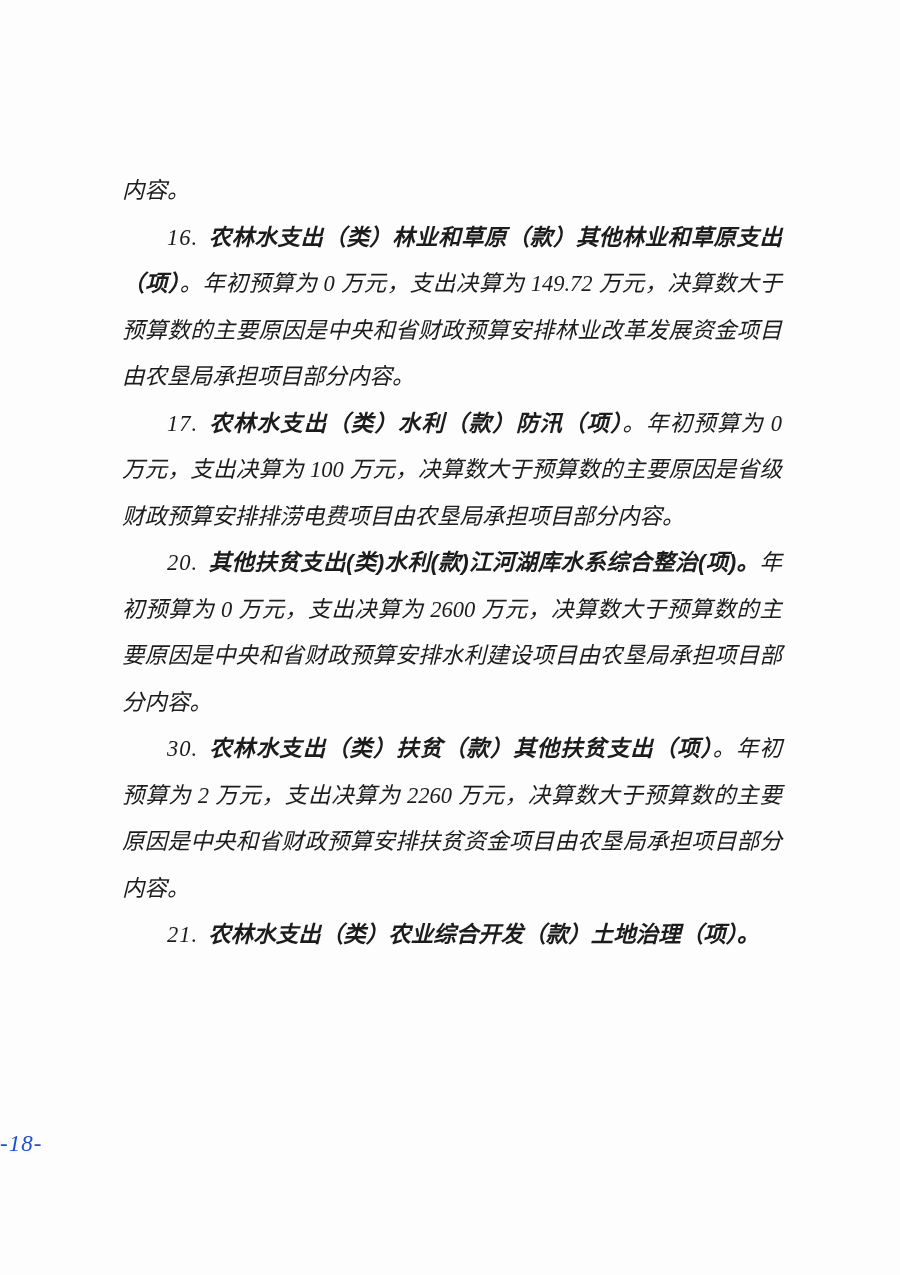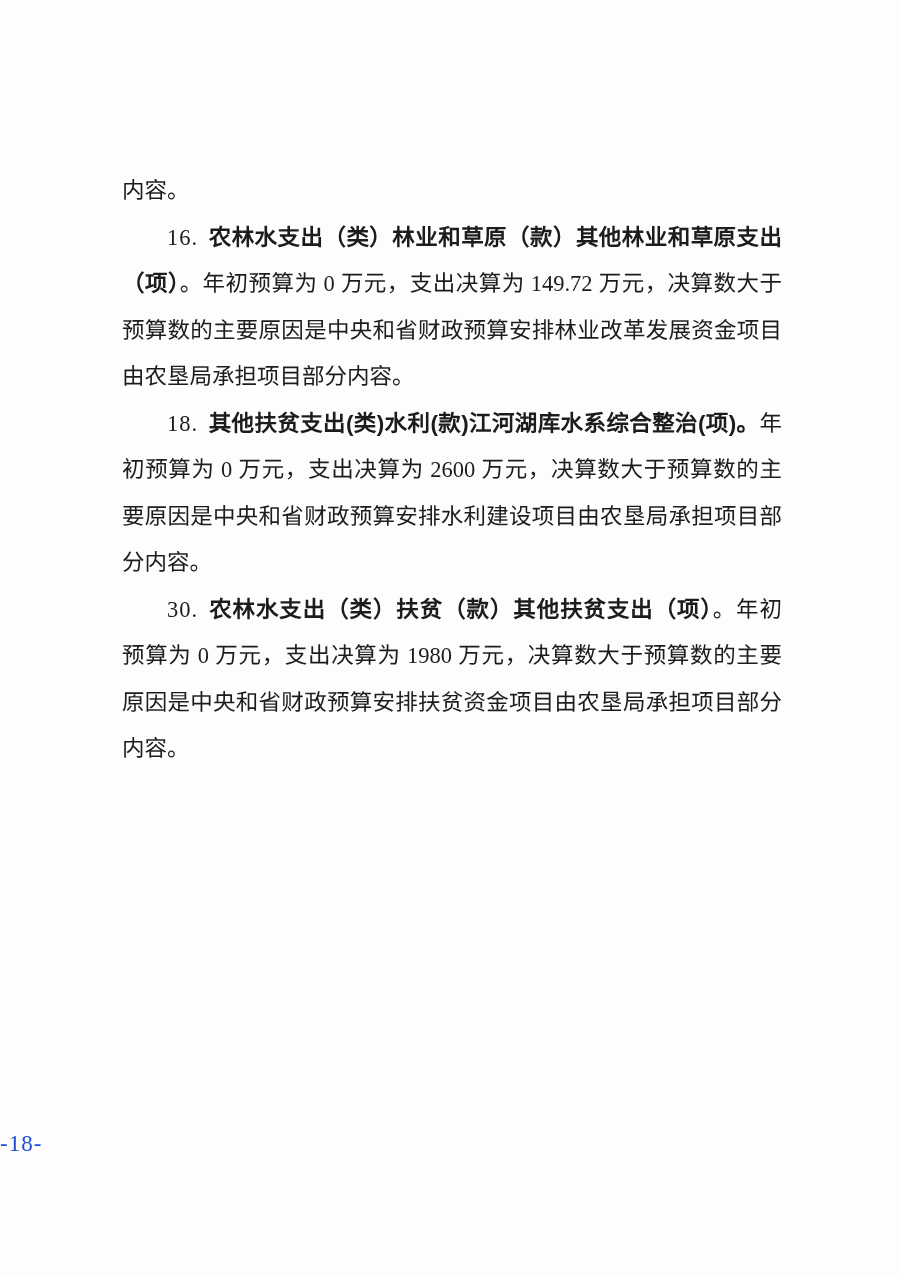--- a/index.html
+++ b/index.html
@@ -8,20 +8,21 @@
     background: #ffffff;
   }
   .page {
     position: relative;
     width: 900px;
     height: 1275px;
     background: #fdfdfd;
     color: #1c1c1c;
     font-family: "Liberation Serif", "DejaVu Serif", serif;
     overflow: hidden;
+    font-style: italic;
   }
   .content {
     position: absolute;
     left: 122px;
     top: 168px;
     width: 660px;
     font-size: 22.5px;
     line-height: 46.5px;
     text-align: justify;
     text-justify: inter-ideograph;
@@ -59,23 +60,25 @@
 </head>
 <body>
 
 <div class="page">
   <div class="content">
 
     <p class="para no-indent"><span class="para-body">内容。</span></p>
 
     <p class="para"><span class="para-number">16.</span><span class="para-heading">农林水支出（类）林业和草原（款）其他林业和草原支出（项）</span><span class="para-body">。年初预算为 0 万元，支出决算为 149.72 万元，决算数大于预算数的主要原因是中央和省财政预算安排林业改革发展资金项目由农垦局承担项目部分内容。</span></p>
 
+    <p class="para"><span class="para-number">17.</span><span class="para-heading">农林水支出（类）水利（款）防汛（项）</span><span class="para-body">。年初预算为 0 万元，支出决算为 100 万元，决算数大于预算数的主要原因是省级财政预算安排排涝电费项目由农垦局承担项目部分内容。</span></p>
 
 
-    <p class="para"><span class="para-number">18.</span><span class="para-heading">其他扶贫支出(类)水利(款)江河湖库水系综合整治(项)。</span><span class="para-body">年初预算为 0 万元，支出决算为 2600 万元，决算数大于预算数的主要原因是中央和省财政预算安排水利建设项目由农垦局承担项目部分内容。</span></p>
+    <p class="para"><span class="para-number">20.</span><span class="para-heading">其他扶贫支出(类)水利(款)江河湖库水系综合整治(项)。</span><span class="para-body">年初预算为 0 万元，支出决算为 2600 万元，决算数大于预算数的主要原因是中央和省财政预算安排水利建设项目由农垦局承担项目部分内容。</span></p>
 
-    <p class="para"><span class="para-number">30.</span><span class="para-heading">农林水支出（类）扶贫（款）其他扶贫支出（项）</span><span class="para-body">。年初预算为 0 万元，支出决算为 1980 万元，决算数大于预算数的主要原因是中央和省财政预算安排扶贫资金项目由农垦局承担项目部分内容。</span></p>
+    <p class="para"><span class="para-number">30.</span><span class="para-heading">农林水支出（类）扶贫（款）其他扶贫支出（项）</span><span class="para-body">。年初预算为 2 万元，支出决算为 2260 万元，决算数大于预算数的主要原因是中央和省财政预算安排扶贫资金项目由农垦局承担项目部分内容。</span></p>
 
+    <p class="para"><span class="para-number">21.</span><span class="para-heading">农林水支出（类）农业综合开发（款）土地治理（项）。</span><span class="para-body"></span></p>
 
   </div>
 
   <div class="page-number">-18-</div>
 </div>
 
 </body></html>

